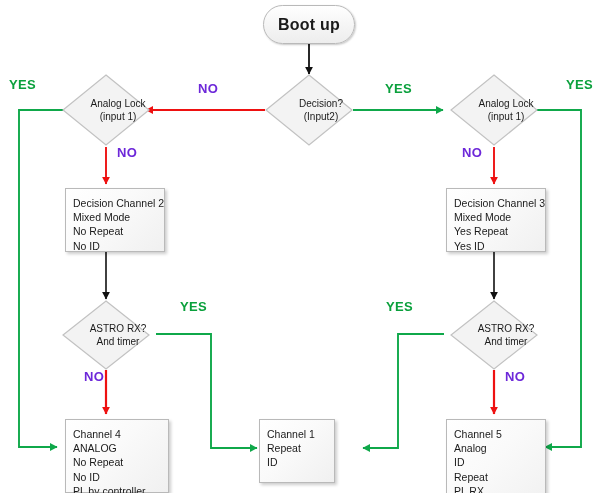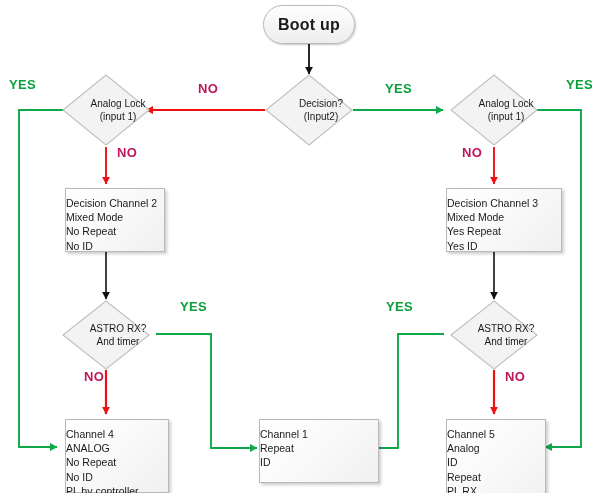--- a/index.html
+++ b/index.html
@@ -21,21 +21,21 @@
     background:linear-gradient(180deg,#ffffff 0%,#f4f4f4 60%,#ededed 100%);
     box-shadow:1px 1px 2px rgba(0,0,0,.22);
     display:flex;align-items:center;justify-content:center;
   }
   .terminator .txt{font-size:16px;color:#1a1a1a;font-weight:600;letter-spacing:.2px;}
 
   .process{
     border:1px solid #b9b9b9;
     background:linear-gradient(135deg,#ffffff 0%,#fafafa 45%,#f0f0f0 100%);
     box-shadow:2px 2px 3px rgba(0,0,0,.20);
-    padding:7px 0 0 0;
+    padding:7px 0 0 7px;
   }
   .process .line{
     font-size:10.5px;color:#1a1a1a;line-height:14.2px;white-space:nowrap;
   }
 
   
   .decision{display:block;}
   .decision .dia{
     position:absolute;left:0;top:0;width:100%;height:100%;
     overflow:visible;
@@ -46,21 +46,21 @@
     text-align:center;
     font-size:10px;color:#1a1a1a;line-height:13px;
     pointer-events:none;
   }
 
   
   .elabel{
     position:absolute;font-size:13px;font-weight:bold;letter-spacing:.3px;
     white-space:nowrap;
   }
-  .elabel.no{color:#be185d;text-align:center;}
+  .elabel.no{color:#6d28d9;text-align:center;}
   .elabel.yes{color:#0aa03c;}
 </style>
 </head>
 <body>
 
 <div id="canvas">
 
   <svg id="wires" viewBox="0 0 600 493" xmlns="http://www.w3.org/2000/svg">
     <defs>
       <marker id="ar-red" markerWidth="9" markerHeight="9" refX="7.4" refY="4.5" orient="auto" markerUnits="userSpaceOnUse">
@@ -135,21 +135,21 @@
     </div>
   </div>
 
   <div class="node process" style="left:65px;top:188px;width:100px;height:64px;">
     <div class="line">Decision Channel 2</div>
     <div class="line">Mixed Mode</div>
     <div class="line">No Repeat</div>
     <div class="line">No ID</div>
   </div>
 
-  <div class="node process" style="left:446px;top:188px;width:116px;height:64px;">
+  <div class="node process" style="left:446px;top:188px;width:100px;height:64px;">
     <div class="line">Decision Channel 3</div>
     <div class="line">Mixed Mode</div>
     <div class="line">Yes Repeat</div>
     <div class="line">Yes ID</div>
   </div>
 
   <div class="node decision" style="left:62px;top:300px;width:88px;height:70px;">
     <svg class="dia" viewBox="0 0 88 70" preserveAspectRatio="none">
       <polygon points="44,1 87,35 44,69 1,35" fill="#f3f3f3" stroke="#c2c2c2" stroke-width="1.2"></polygon>
     </svg>
@@ -170,21 +170,21 @@
   </div>
 
   <div class="node process" style="left:65px;top:419px;width:104px;height:74px;">
     <div class="line">Channel 4</div>
     <div class="line">ANALOG</div>
     <div class="line">No Repeat</div>
     <div class="line">No ID</div>
     <div class="line">PL by controller</div>
   </div>
 
-  <div class="node process" style="left:259px;top:419px;width:120px;height:64px;">
+  <div class="node process" style="left:259px;top:419px;width:76px;height:64px;">
     <div class="line">Channel 1</div>
     <div class="line">Repeat</div>
     <div class="line">ID</div>
   </div>
 
   <div class="node process" style="left:446px;top:419px;width:100px;height:93px;">
     <div class="line">Channel 5</div>
     <div class="line">Analog</div>
     <div class="line">ID</div>
     <div class="line">Repeat</div>

